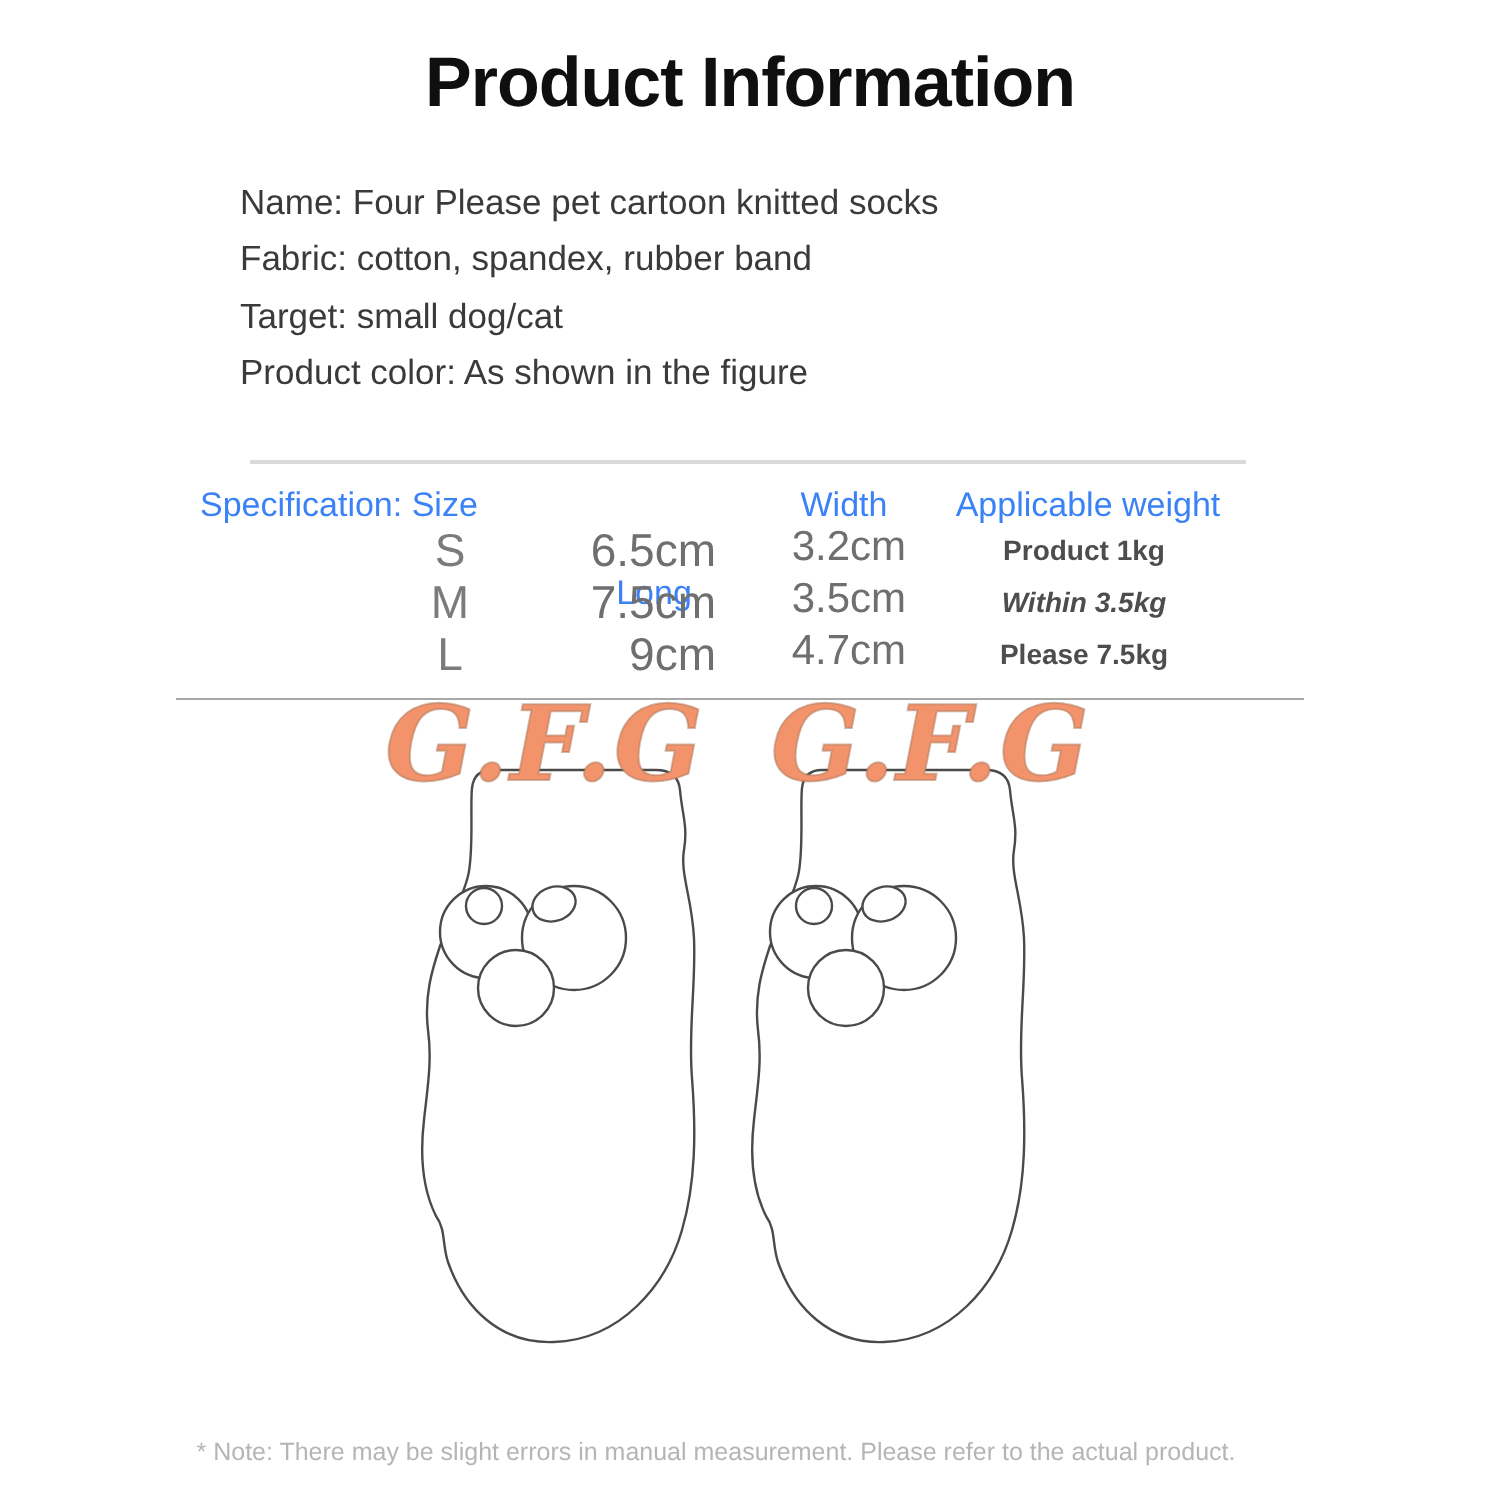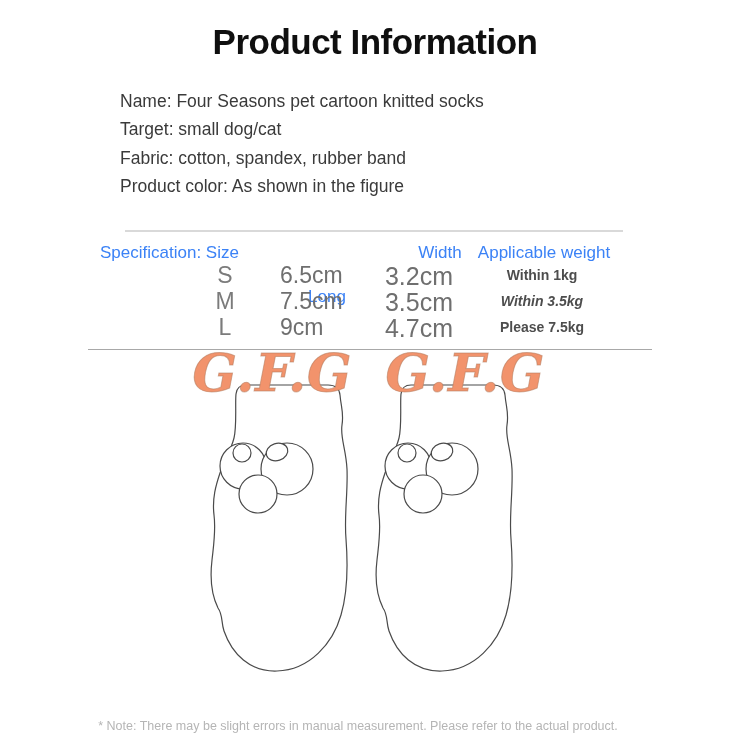--- a/index.html
+++ b/index.html
@@ -15,26 +15,26 @@
     position:absolute;left:120px;top:87px;font-size:17.5px;color:#3a3a3a;line-height:28.3px;
   }
   .details div{white-space:nowrap;}
   .divider{position:absolute;background:#d8d8d8;}
   .divider.top{left:125px;top:230px;width:498px;height:2px;background:#d9d9d9;}
   .divider.bottom{left:88px;top:349px;width:564px;height:1px;background:#a8a8a8;}
   .th{position:absolute;top:243px;font-size:17px;color:#3b82f6;white-space:nowrap;}
   .th.size{left:100px;}
   .th.center{transform:translateX(-50%);}
   .th.long{left:327px;margin-top:44px;}
-  .th.width{left:440px;}
+  .th.width{left:422px;}
   .th.weight{left:544px;}
   .cell{position:absolute;white-space:nowrap;}
   .cell.size{left:200px;width:50px;text-align:center;font-size:23px;color:#7b7b7b;}
-  .cell.long{left:280px;width:78px;text-align:left;font-size:23px;color:#6f6f6f;}
-  .cell.width{left:375px;width:78px;text-align:right;font-size:25px;color:#6f6f6f;}
+  .cell.long{left:280px;width:78px;text-align:right;font-size:23px;color:#6f6f6f;}
+  .cell.width{left:375px;width:78px;text-align:right;font-size:21px;color:#6f6f6f;}
   .cell.weight{left:542px;transform:translateX(-50%);font-size:14px;font-weight:600;color:#4d4d4d;}
   .r0{top:262px;} .r1{top:288px;} .r2{top:314px;}
   .w0{top:267px;} .w1{top:293px;font-style:italic;} .w2{top:319px;}
   .watermark{
     position:absolute;left:369px;top:326px;transform:translateX(-50%);
     font-family:"DejaVu Serif",serif;font-style:italic;font-weight:bold;
     font-size:52px;color:#F2936C;-webkit-text-stroke:1px rgba(178,124,94,0.55);
     word-spacing:14px;letter-spacing:1px;white-space:nowrap;z-index:5;margin-top:16px;
   }
   .sock{position:absolute;top:381px;width:145px;height:295px;z-index:2;}
@@ -50,38 +50,38 @@
   }
 </style>
 </head>
 <body>
 
 <div class="canvas">
 
   <div class="page-title">Product Information</div>
 
   <div class="details">
-    <div>Name: Four Seasons pet cartoon knitted socks</div>
+    <div>Name: Four Please pet cartoon knitted socks</div>
+    <div>Fabric: cotton, spandex, rubber band</div>
     <div>Target: small dog/cat</div>
-    <div>Fabric: cotton, spandex, rubber band</div>
     <div>Product color: As shown in the figure</div>
   </div>
 
   <div class="divider top"></div>
 
   <div>
     <div class="th size">Specification: Size</div>
     <div class="th long center">Long</div>
     <div class="th width center">Width</div>
     <div class="th weight center">Applicable weight</div>
 
     <div class="cell size r0">S</div>
     <div class="cell long r0">6.5cm</div>
     <div class="cell width r0">3.2cm</div>
-    <div class="cell weight w0">Within 1kg</div>
+    <div class="cell weight w0">Product 1kg</div>
 
     <div class="cell size r1">M</div>
     <div class="cell long r1">7.5cm</div>
     <div class="cell width r1">3.5cm</div>
     <div class="cell weight w1">Within 3.5kg</div>
 
     <div class="cell size r2">L</div>
     <div class="cell long r2">9cm</div>
     <div class="cell width r2">4.7cm</div>
     <div class="cell weight w2">Please 7.5kg</div>

